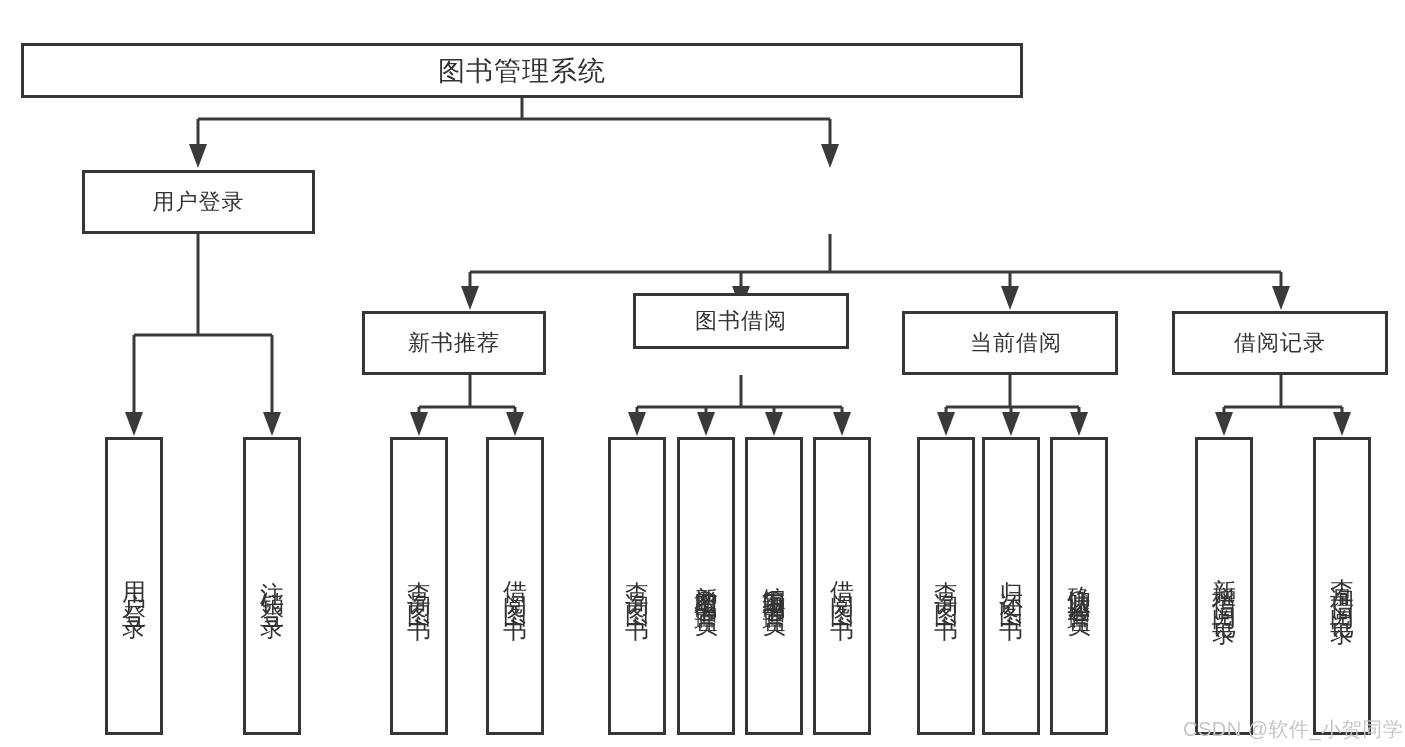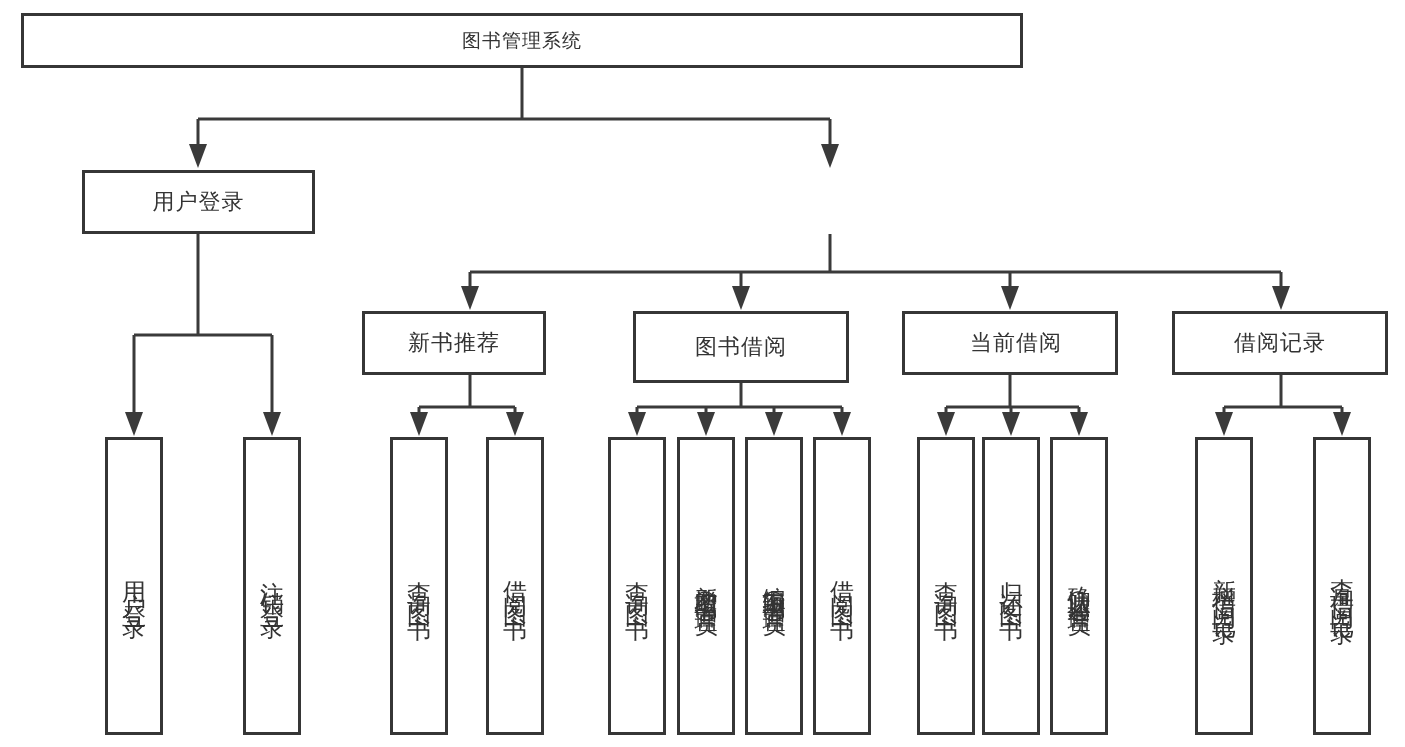--- a/index.html
+++ b/index.html
@@ -16,21 +16,21 @@
   .connectors polygon{fill:#3a3a3a;stroke:none;}
   .node{
     position:absolute;
     box-sizing:border-box;
     border:3px solid #363636;
     background:#ffffff;
     display:flex;align-items:center;justify-content:center;
     text-align:center;
   }
   .h-node{font-size:22px;letter-spacing:1px;}
-  .root-node{font-size:19px;letter-spacing:1px;}
+  .root-node{font-size:27px;letter-spacing:1px;margin-top:30px;}
   .v-node{
     writing-mode:vertical-rl;
     font-size:24px;
     letter-spacing:12px;
     line-height:1;
   }
   .v-node.mid{letter-spacing:9px;}
   .v-node.long{letter-spacing:4px;font-size:23px;}
   .watermark{
     position:absolute;
@@ -80,21 +80,21 @@
     <path d="M1281 375 V407 M1224 407 H1342 M1224 407 V414 M1342 407 V414"></path>
     <polygon points="1215,412 1233,412 1224,436"></polygon>
     <polygon points="1333,412 1351,412 1342,436"></polygon>
   </svg>
 
   <div class="node root-node" style="left:21px;top:13px;width:1002px;height:55px;">图书管理系统</div>
 
   <div class="node h-node" style="left:82px;top:170px;width:233px;height:64px;">用户登录</div>
 
   <div class="node h-node" style="left:362px;top:311px;width:184px;height:64px;">新书推荐</div>
-  <div class="node h-node" style="left:633px;top:311px;width:216px;height:72px;">图书借阅</div>
+  <div class="node h-node" style="left:633px;top:293px;width:216px;height:56px;">图书借阅</div>
   <div class="node h-node" style="left:902px;top:311px;width:216px;height:64px;padding-left:12px;">当前借阅</div>
   <div class="node h-node" style="left:1172px;top:311px;width:216px;height:64px;">借阅记录</div>
 
   <div class="node v-node" style="left:105px;top:437px;width:58px;height:298px;">用户登录</div>
   <div class="node v-node" style="left:243px;top:437px;width:58px;height:298px;">注销登录</div>
 
   <div class="node v-node" style="left:390px;top:437px;width:58px;height:298px;">查询图书</div>
   <div class="node v-node" style="left:486px;top:437px;width:58px;height:298px;">借阅图书</div>
 
   <div class="node v-node" style="left:608px;top:437px;width:58px;height:298px;">查询图书</div>
@@ -102,14 +102,15 @@
   <div class="node v-node long" style="left:745px;top:437px;width:58px;height:298px;">编辑图书（管理员）</div>
   <div class="node v-node" style="left:813px;top:437px;width:58px;height:298px;">借阅图书</div>
 
   <div class="node v-node" style="left:917px;top:437px;width:58px;height:298px;">查询图书</div>
   <div class="node v-node" style="left:982px;top:437px;width:58px;height:298px;">归还图书</div>
   <div class="node v-node long" style="left:1050px;top:437px;width:58px;height:298px;">确认归还（管理员）</div>
 
   <div class="node v-node mid" style="left:1195px;top:437px;width:58px;height:298px;">新增借阅记录</div>
   <div class="node v-node mid" style="left:1313px;top:437px;width:58px;height:298px;">查询借阅记录</div>
 
+  <div class="watermark">CSDN @软件_小贺同学</div>
 
 </div>
 
 </body></html>

